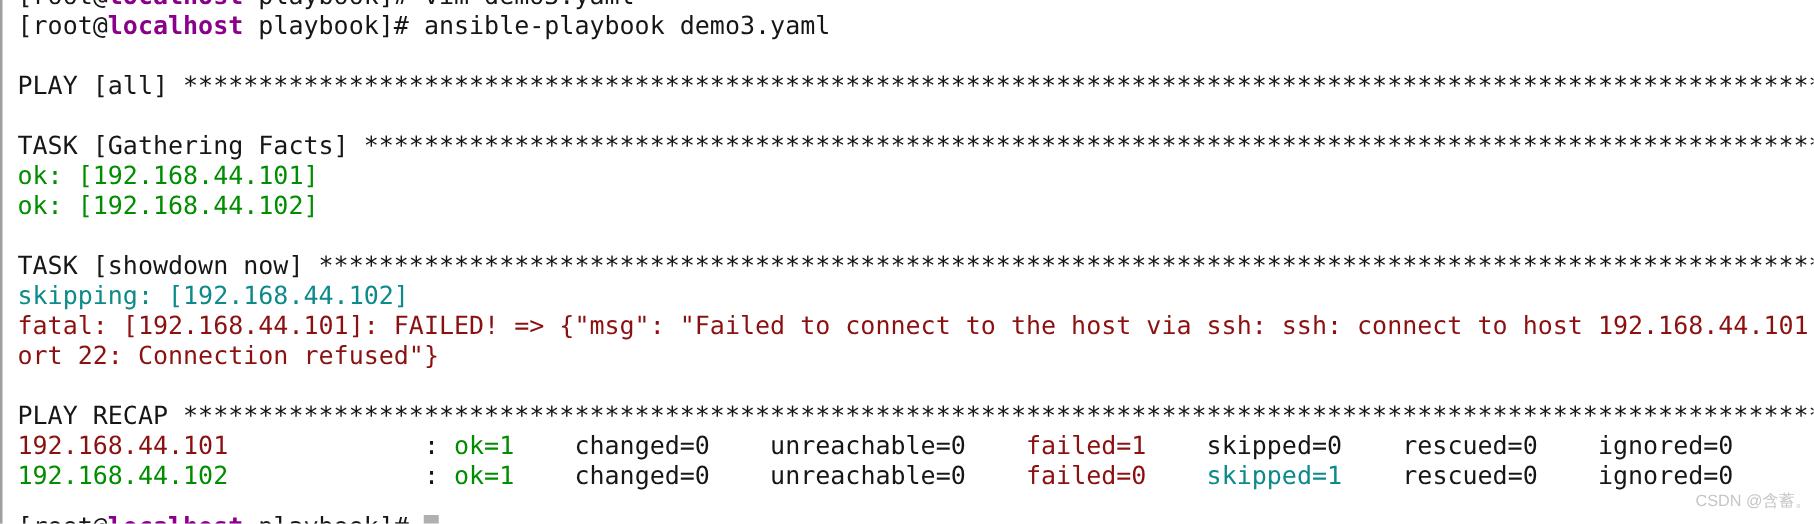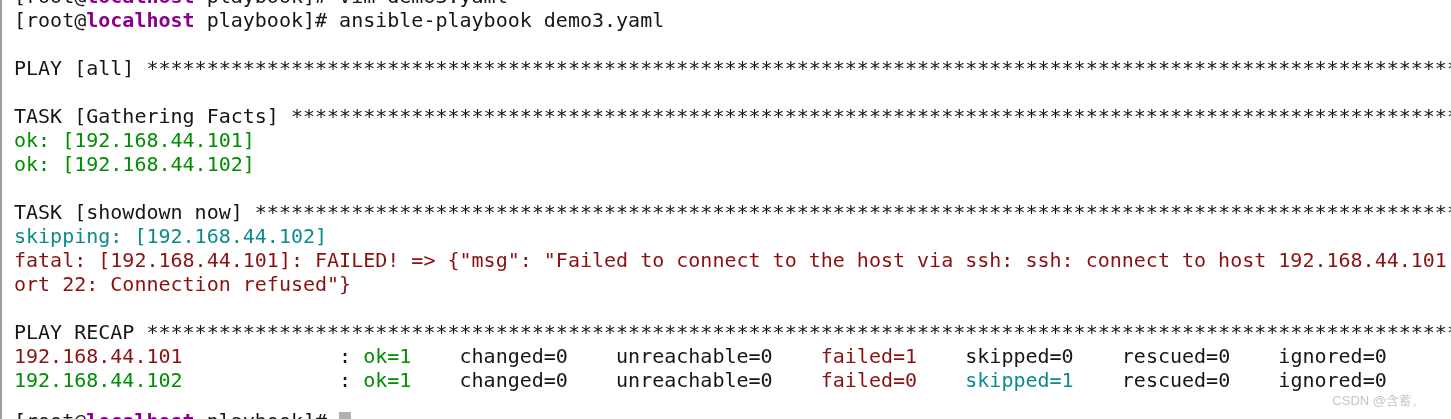--- a/index.html
+++ b/index.html
@@ -40,21 +40,21 @@
   }
   .cursor {
     display: inline-block;
     width: 12px;
     height: 20px;
     margin-bottom: -4px;
     background: #b0b0b0;
   }
   #watermark {
     position: absolute;
-    right: 26px;
+    right: 2px;
     bottom: 6px;
     font-family: "Liberation Sans", "DejaVu Sans", sans-serif;
     font-size: 13px;
     color: #c6c6c6;
     white-space: nowrap;
   }
 </style>
 </head>
 <body>
 

